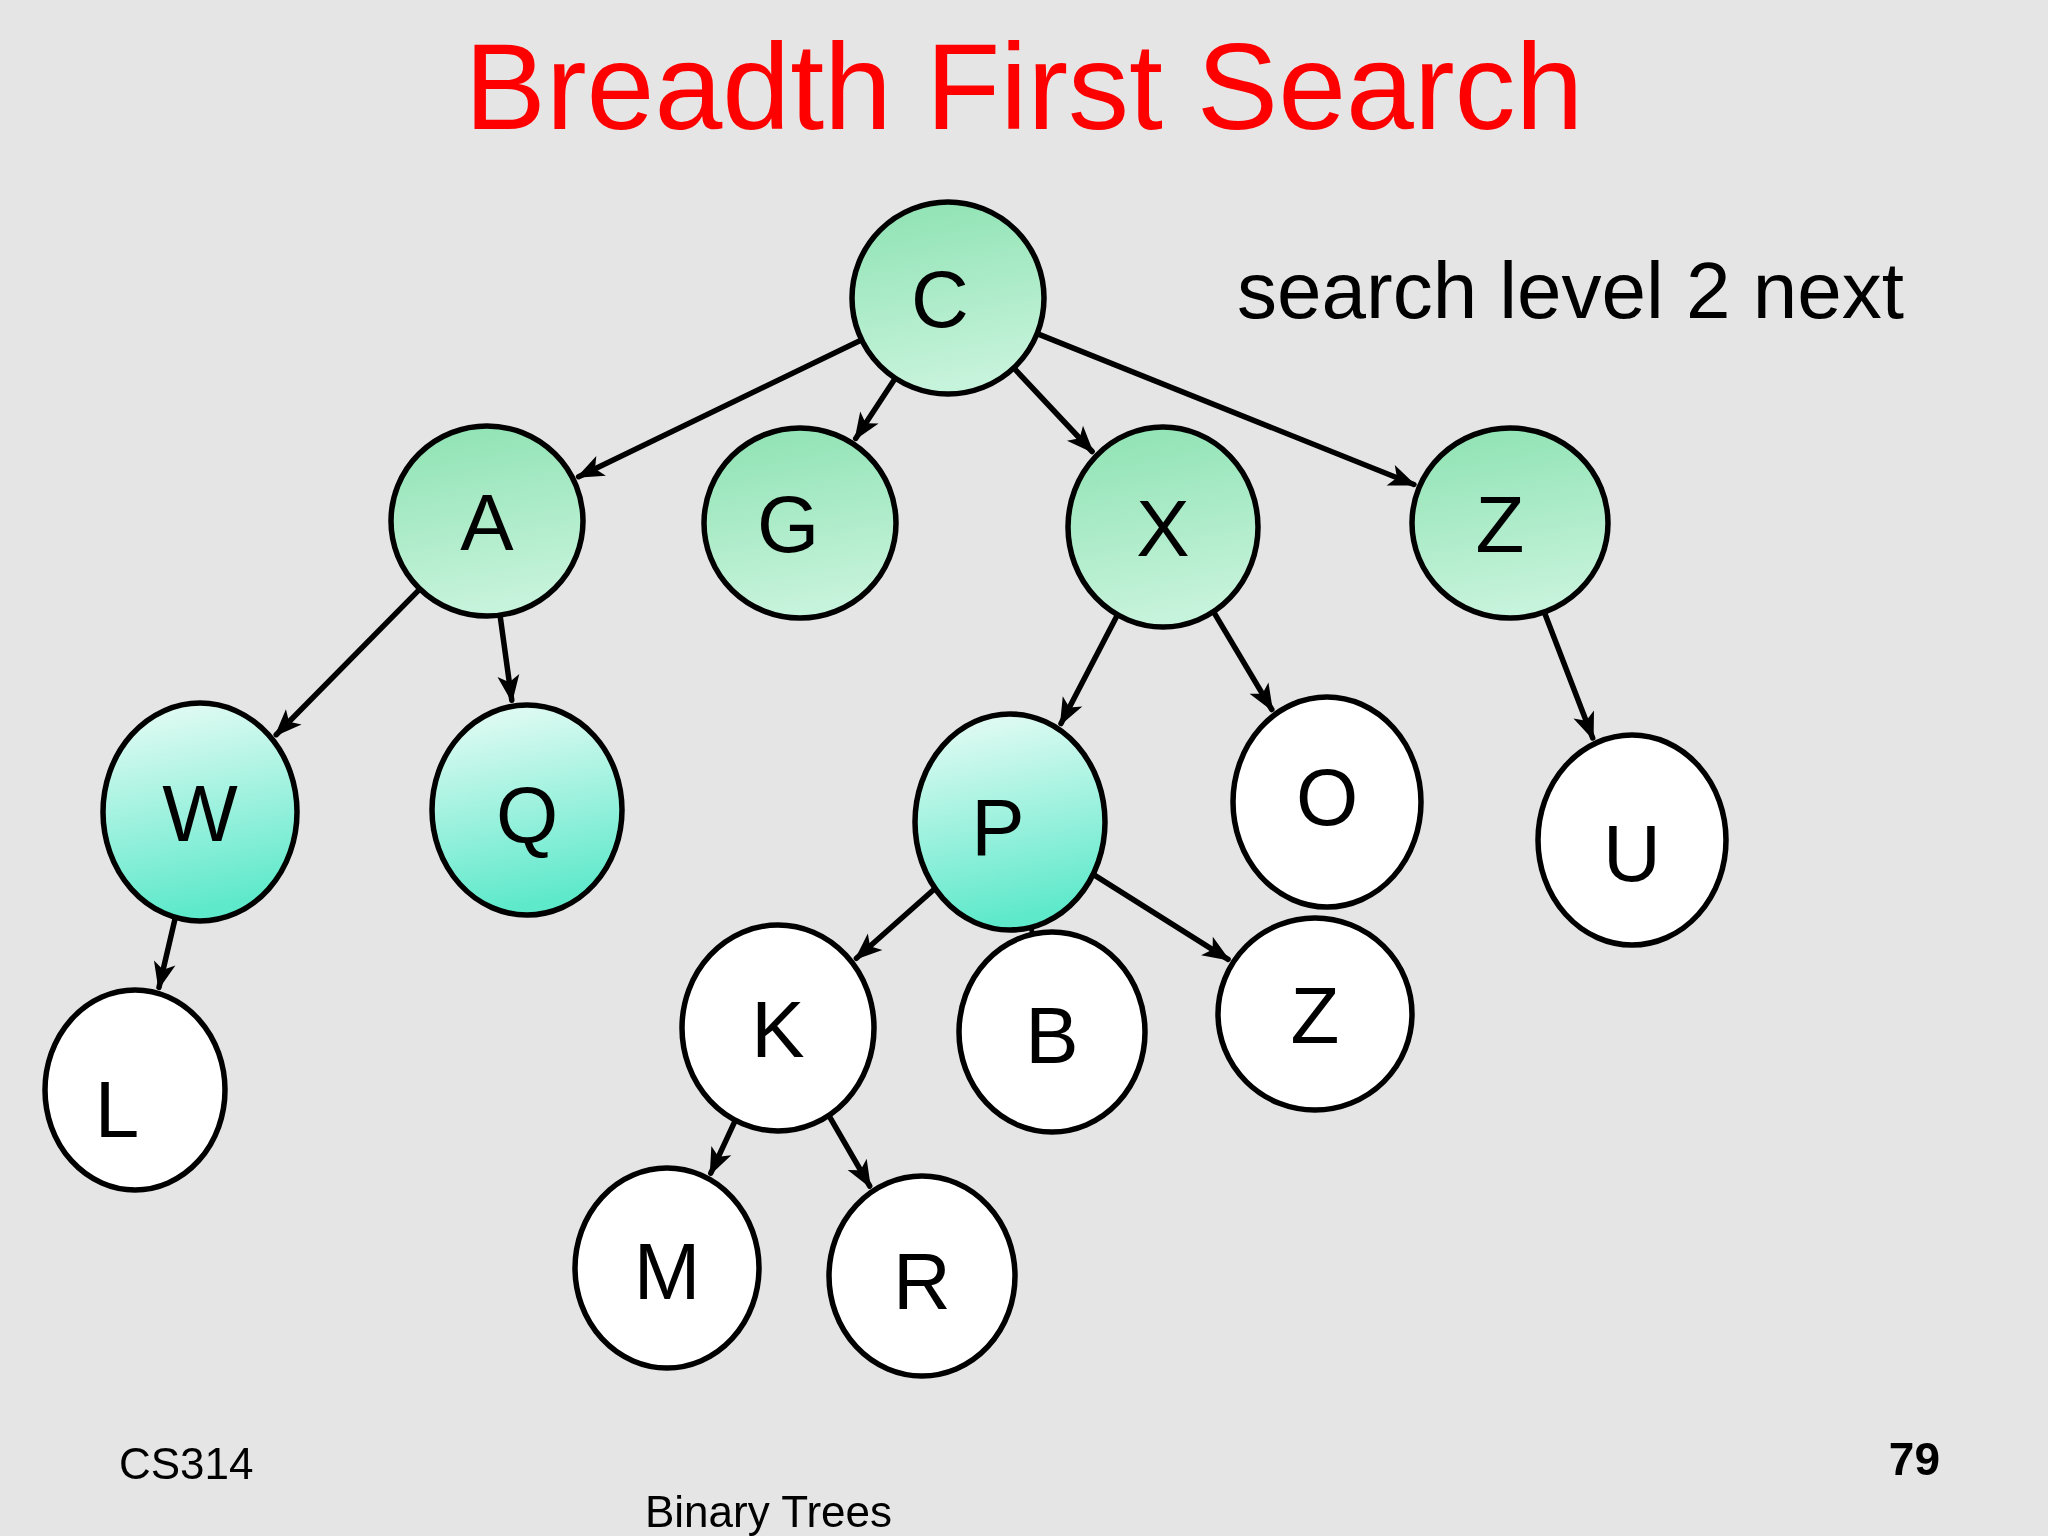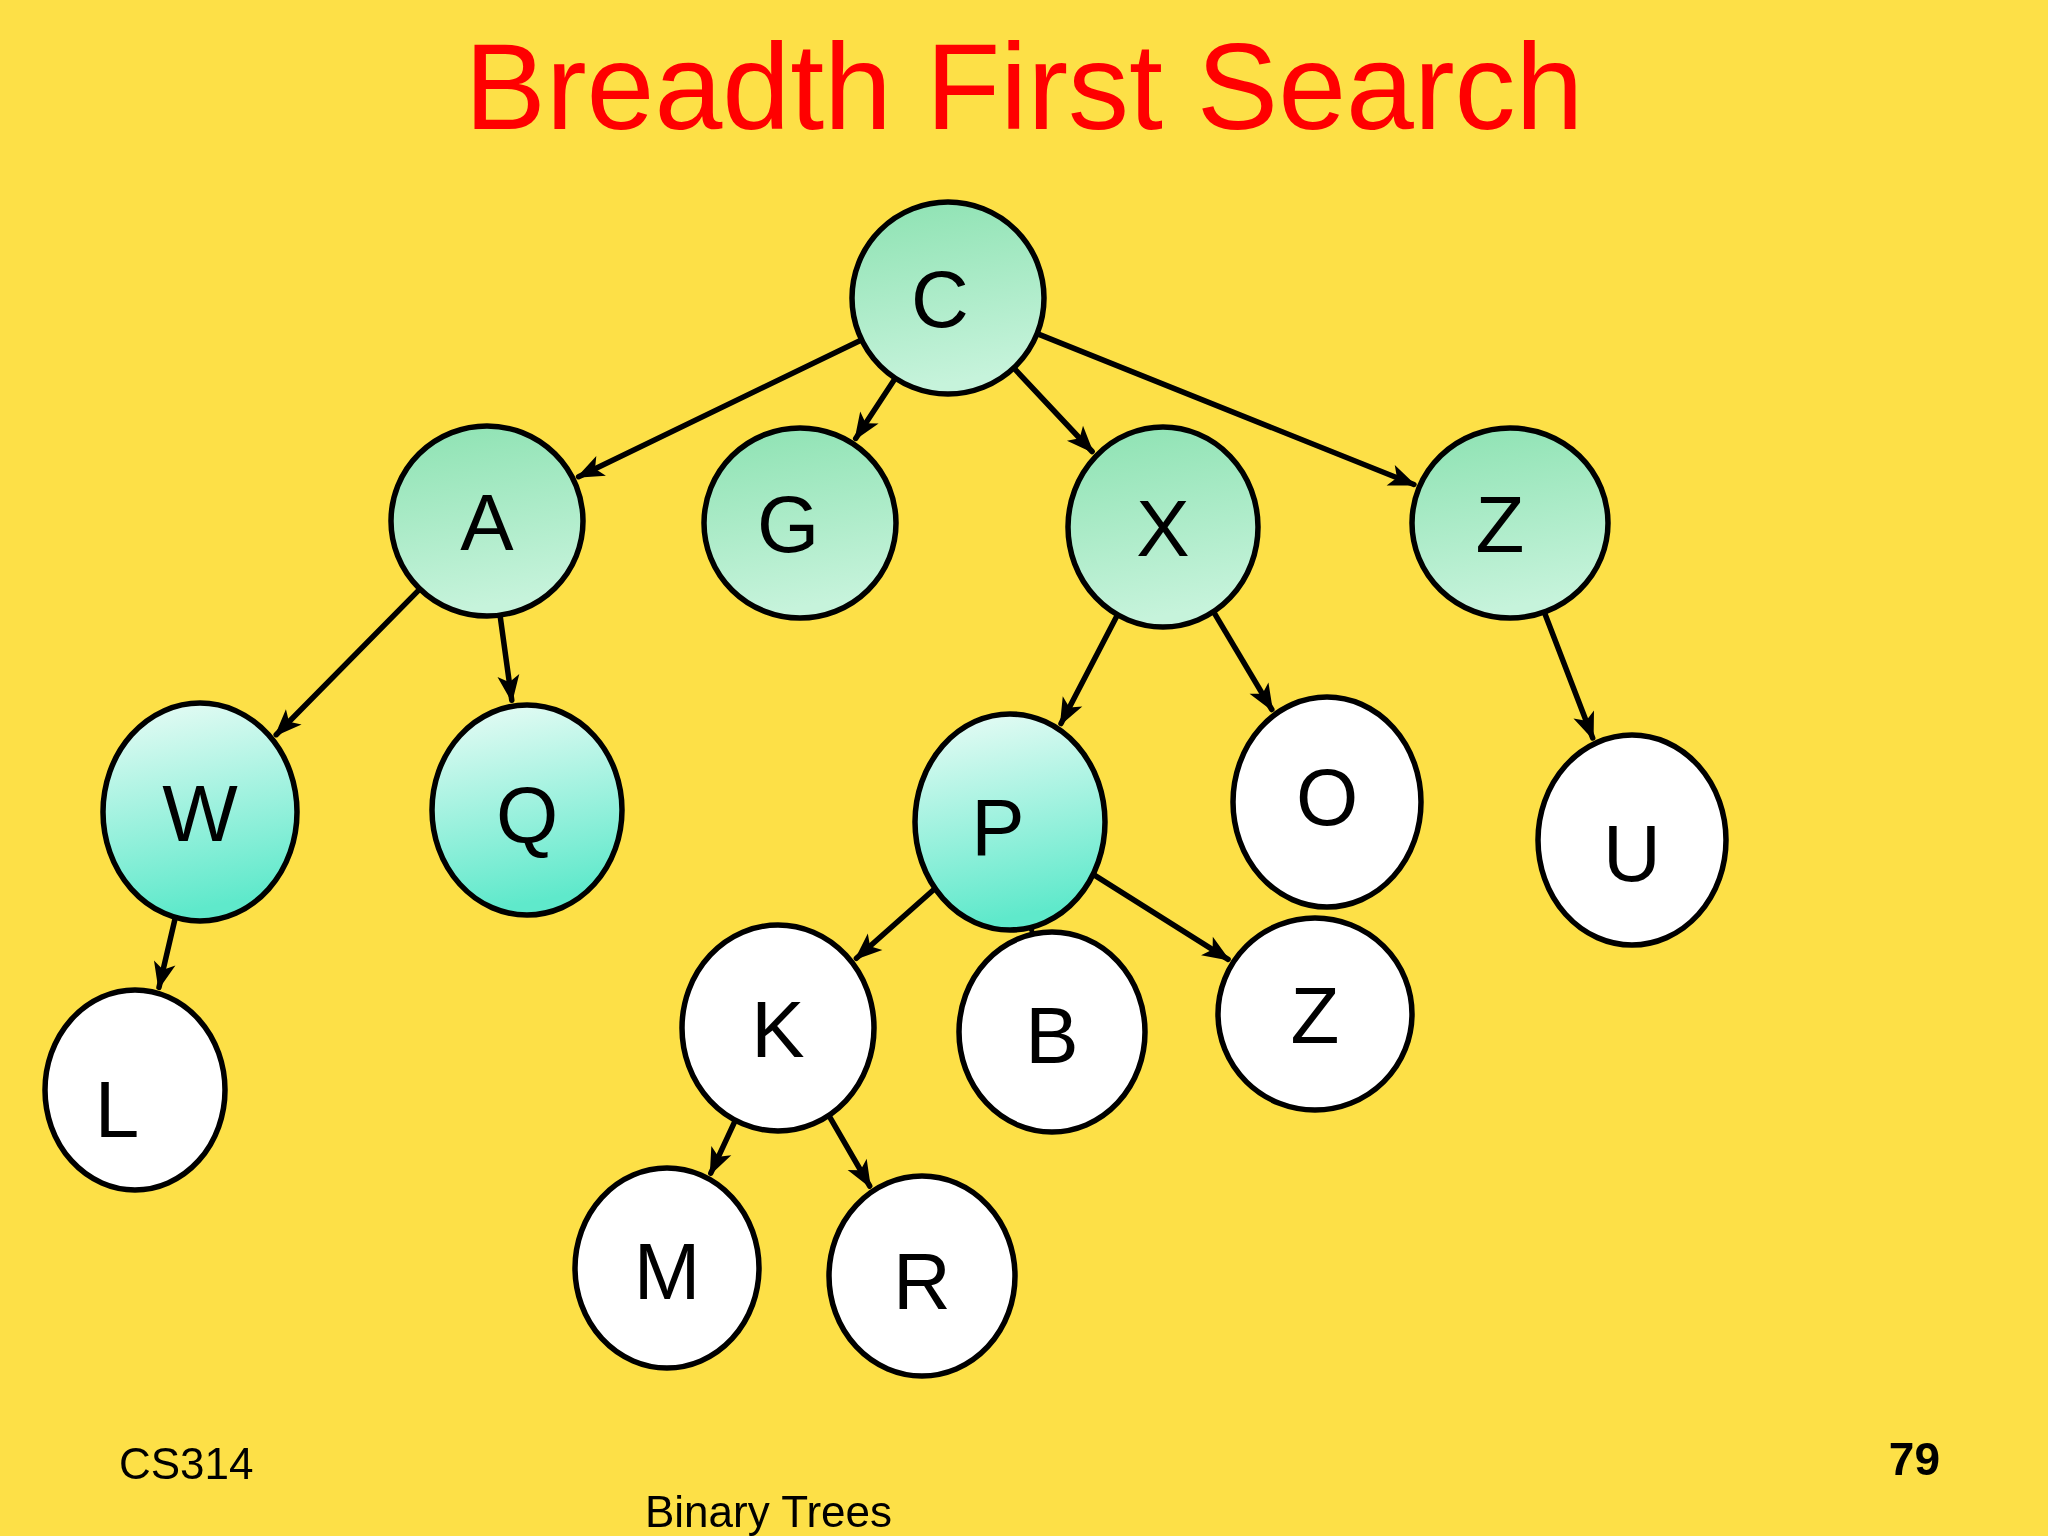--- a/index.html
+++ b/index.html
@@ -4,21 +4,21 @@
 <style>
   html, body {
     margin: 0;
     padding: 0;
     background: #ffffff;
   }
   #slide {
     position: relative;
     width: 2048px;
     height: 1536px;
-    background: #fde047;
+    background: #e5e5e5;
     overflow: hidden;
     font-family: "Liberation Sans", sans-serif;
   }
   .title {
     position: absolute;
     top: 26px;
     left: 0;
     width: 2048px;
     text-align: center;
     font-size: 122px;
@@ -62,20 +62,21 @@
   }
 </style>
 </head>
 <body>
 
 <div id="slide">
 
   <div class="title" style="color: rgb(255, 0, 0);">Breadth First Search</div>
 
 
+  <div class="note note-right">search level 2 next</div>
 
   <svg id="tree-svg" xmlns="http://www.w3.org/2000/svg" viewBox="0 0 2048 1536">
       <defs>
         <linearGradient id="gradGreen" x1="0" y1="0" x2="0.18" y2="1">
           <stop offset="0" stop-color="#8DE2B2"></stop>
           <stop offset="1" stop-color="#C6F3DB"></stop>
         </linearGradient>
         <linearGradient id="gradTeal" x1="0" y1="0" x2="0.18" y2="1">
           <stop offset="0" stop-color="#EBFCF6"></stop>
           <stop offset="1" stop-color="#5FE9CB"></stop>

